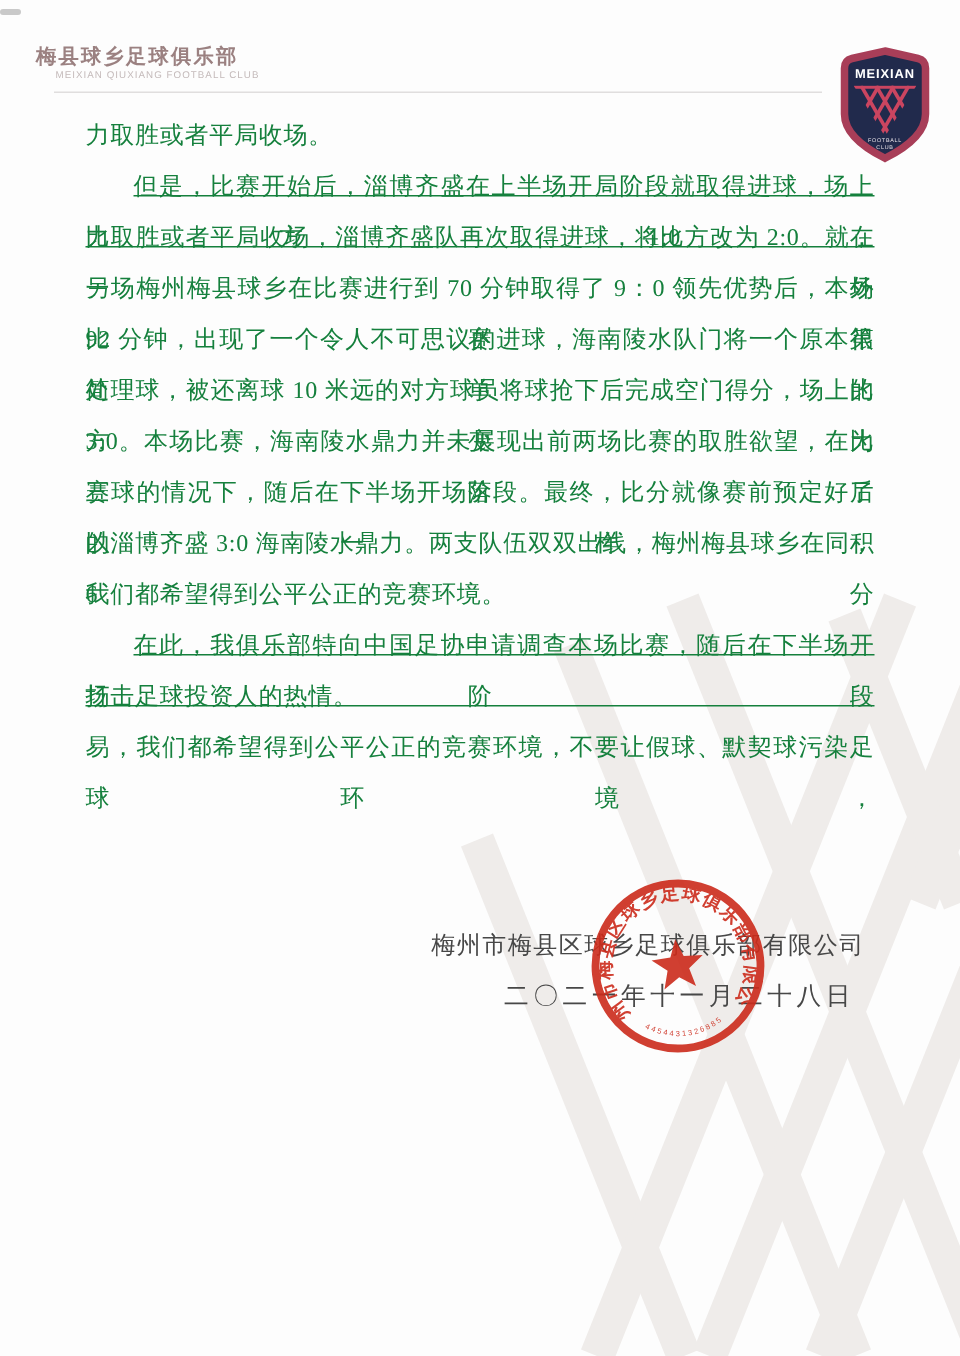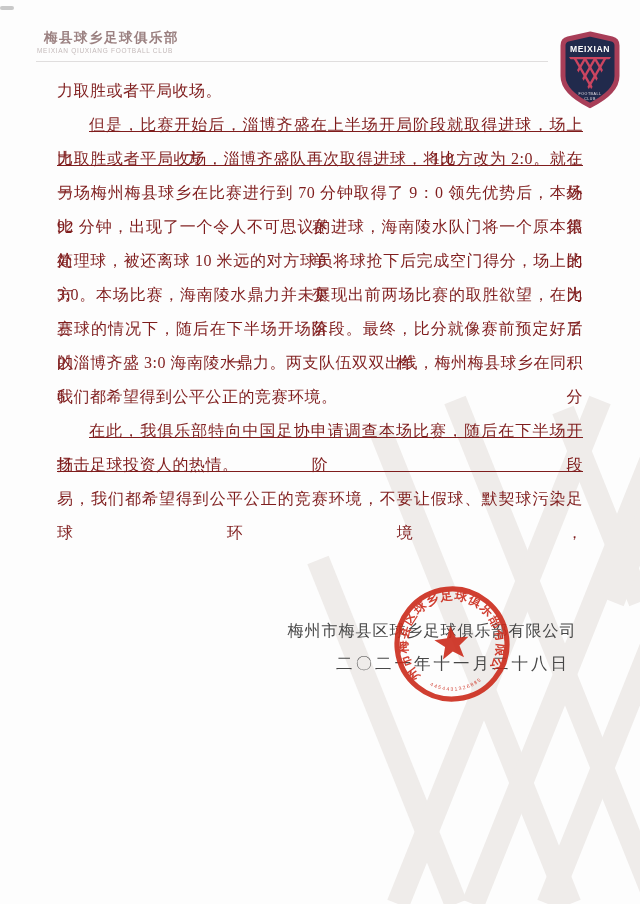--- a/index.html
+++ b/index.html
@@ -3,38 +3,38 @@
 <meta charset="utf-8">
 <style>
   html,body{margin:0;padding:0;background:#e8e8e8;}
   .page{
     position:relative;width:640px;height:904px;margin:0 auto;
     background:#fdfdfd;overflow:hidden;
     font-family:"Liberation Serif","DejaVu Serif",serif;
   }
   
   .brand-cn{
-    position:absolute;left:44px;top:29px;
+    position:absolute;left:24px;top:29px;
     font-family:"Liberation Sans","DejaVu Sans",sans-serif;
     font-weight:bold;font-size:13.5px;letter-spacing:1.5px;color:#9b8181;
   }
   .brand-en{
     position:absolute;left:37px;top:47px;
     font-family:"Liberation Sans","DejaVu Sans",sans-serif;
     font-size:6.5px;letter-spacing:0.7px;color:#c4baba;
   }
   .rule{position:absolute;left:36px;top:61px;width:512px;height:1px;background:#e0dede;}
   .corner-smudge{position:absolute;left:0;top:6px;width:14px;height:4px;background:#8a8a8a;opacity:.45;border-radius:2px;}
   .crest{position:absolute;left:556px;top:31px;width:68px;height:78px;}
   
   .watermark{position:absolute;left:0;top:0;width:640px;height:904px;z-index:0;}
   
   .letter-body{
     position:absolute;left:57px;top:74px;width:526px;z-index:1;
-    font-size:16px;color:#7f1d1d;letter-spacing:.5px;
+    font-size:16px;color:#15803d;letter-spacing:.5px;
   }
   .ln{height:34px;line-height:34px;text-align:justify;white-space:normal;}
   .ln.full{text-align-last:justify;}
   .ln.end{text-align-last:left;}
   .ln.indent{text-indent:32px;text-decoration:underline;}
   
   .signature{position:absolute;left:170px;top:617px;width:524px;z-index:1;color:#474747;}
   .sig-company{font-size:16px;letter-spacing:1px;text-align:center;height:28px;line-height:28px;}
   .sig-date{font-size:16.5px;letter-spacing:3px;text-align:center;height:28px;line-height:28px;margin-top:5px;transform:translateX(21px);}
   

